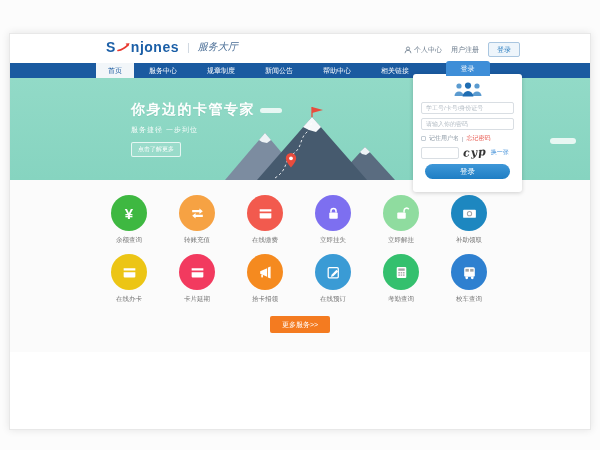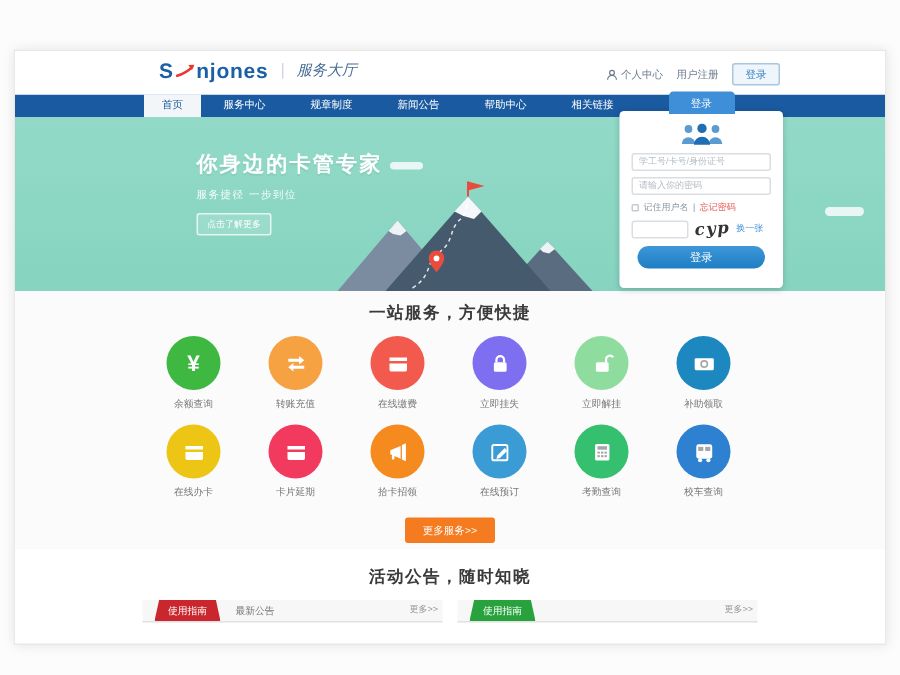--- a/index.html
+++ b/index.html
@@ -19,21 +19,21 @@
   .hdr-link { font-size:7px; color:#6b7b8c; display:flex; align-items:center; gap:2px; cursor:pointer; }
   .hdr-btn { font-size:7px; color:#2d7fc1; background:#eef5fb; border:1px solid #a9c6e0;
     border-radius:2px; padding:1.5px 8px; cursor:pointer; }
 
   
   .nav { height:15px; background:#1a5aa0; display:flex; padding-left:86px; }
   .nav-item { font-size:7px; color:#fff; line-height:15px; padding:0 15px; cursor:pointer; }
   .nav-item.active { background:#f2f6f9; color:#1a5aa0; padding:0 12px; }
 
   
-  .banner { position:relative; height:116px;
+  .banner { position:relative; height:102px;
     background:linear-gradient(180deg,#92dac7 0%,#86d4c0 100%); overflow:visible; }
   .hero { position:absolute; left:121px; top:23px; color:#fff; }
   .hero-title { font-size:14px; font-weight:bold; letter-spacing:1.5px; text-shadow:0 1px 1px rgba(0,0,0,.06);}
   .hero-sub { font-size:7px; margin-top:6px; opacity:.92; letter-spacing:1px; }
   .hero-cta { display:inline-block; margin-top:7px; font-size:6px; color:#fff;
     border:1px solid rgba(255,255,255,.75); background:rgba(255,255,255,.14);
     padding:2px 6px; border-radius:2px; cursor:pointer; }
   .cloud { position:absolute; background:rgba(255,255,255,.8); border-radius:8px; }
   .mtn { position:absolute; left:207px; bottom:0; }
 
@@ -169,21 +169,20 @@
       <div class="cap-row">
         <input class="cap-input" type="text" style="">
         <span class="cap-img">cyp</span>
         <span class="cap-refresh">换一张</span>
       </div>
       <button class="lg-submit">登录</button>
     </div>
   </div>
 
   <div class="services">
-    <div class="sec-title">一站服务，方便快捷</div>
     <div class="svc-grid">
 
       <div class="svc-item">
         <div class="svc-circle" style="background: rgb(62, 184, 65);">
           <span class="yen">¥</span>
         </div>
         <div class="svc-label">余额查询</div>
       </div>
 
       <div class="svc-item">
@@ -302,32 +301,14 @@
             <circle cx="10.6" cy="13" r="1.3" fill="#fff"></circle>
           </svg>
         </div>
         <div class="svc-label">校车查询</div>
       </div>
 
     </div>
     <button class="more-btn">更多服务&gt;&gt;</button>
   </div>
 
-  <div class="ann">
-    <div class="sec-title">活动公告，随时知晓</div>
-    <div class="panels">
-      <div class="panel">
-        <div class="tabbar">
-          <span class="tab" style="background: rgb(201, 38, 45);">使用指南</span>
-          <span class="tab-plain">最新公告</span>
-          <span class="tab-more">更多&gt;&gt;</span>
-        </div>
-      </div>
-      <div class="panel">
-        <div class="tabbar">
-          <span class="tab" style="background: rgb(39, 162, 61);">使用指南</span>
-          <span class="tab-more">更多&gt;&gt;</span>
-        </div>
-      </div>
-    </div>
-  </div>
 
 </div>
 
 </body></html>

